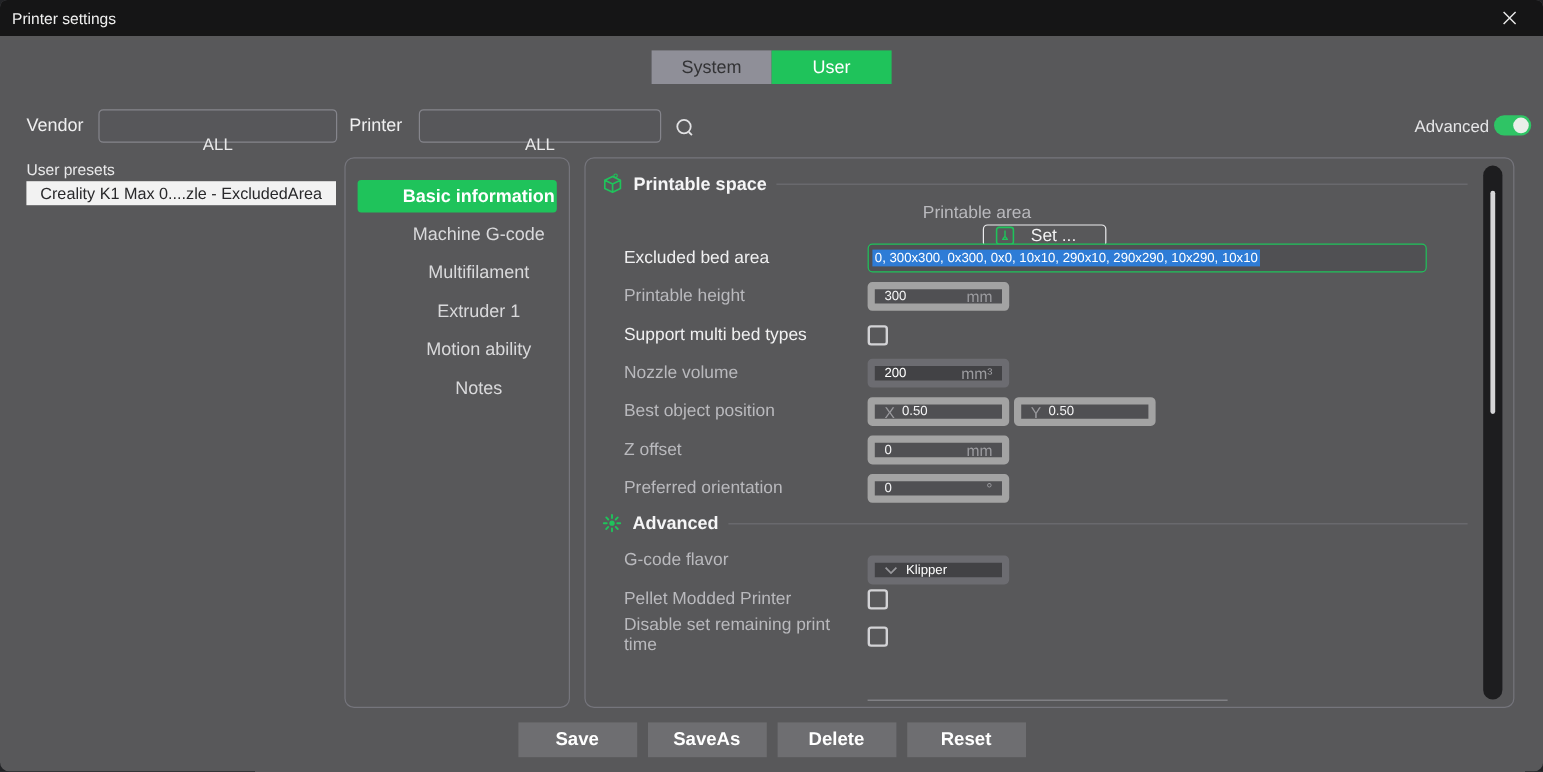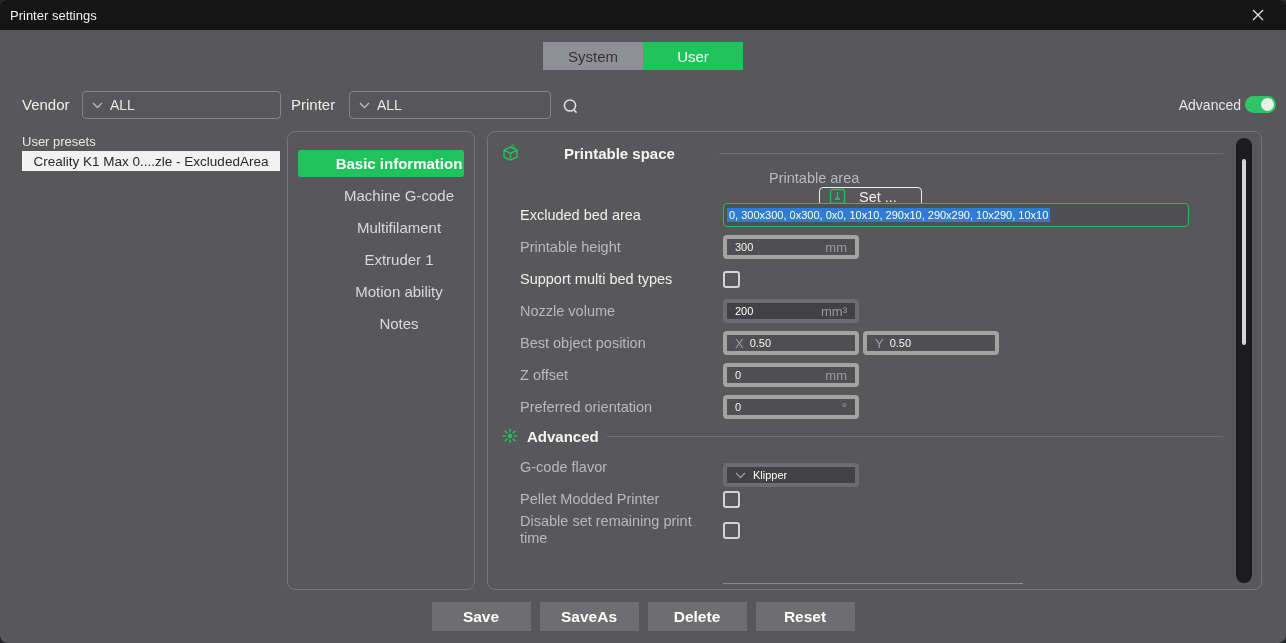--- a/index.html
+++ b/index.html
@@ -8,42 +8,42 @@
   .titlebar{position:absolute;left:0;top:0;width:100%;height:30px;background:#151516;display:flex;align-items:center;}
   .titlebar .wtitle{color:#f0f0f0;font-size:13px;margin-left:10px;}
   .closebtn{position:absolute;right:8px;top:0;width:40px;height:30px;display:flex;align-items:center;justify-content:center;cursor:pointer;}
   
   .tabs{position:absolute;left:543px;top:42px;display:flex;}
   .tab{width:100px;height:28px;display:flex;align-items:center;justify-content:center;font-size:15px;cursor:pointer;}
   .tab.system{background:#8f8f98;color:#333335;}
   .tab.user{background:#1fc35b;color:#ffffff;}
   
   .flabel{position:absolute;color:#eeeeef;font-size:15px;line-height:28px;top:91px;}
-  .select{position:absolute;top:91px;height:28px;border:1px solid #85858c;border-radius:4px;box-sizing:border-box;display:flex;align-items:center;gap:7px;padding:0 9px;color:#e9e9ea;font-size:14px;cursor:pointer;background:#57575a;}
+  .select{position:absolute;top:91px;height:28px;border:1px solid #85858c;border-radius:4px;box-sizing:border-box;display:flex;align-items:center;gap:20px;padding:0 9px;color:#e9e9ea;font-size:14px;cursor:pointer;background:#57575a;flex-direction:column;}
   .searchbtn{position:absolute;left:558px;top:95px;width:24px;height:22px;display:flex;align-items:center;justify-content:center;cursor:pointer;}
   .advwrap{position:absolute;right:10px;top:96px;display:flex;align-items:center;gap:4px;}
   .advwrap .advlabel{color:#e6e6e8;font-size:14px;}
   .toggle{width:31px;height:17px;border-radius:9px;background:#2fc465;position:relative;cursor:pointer;}
   .toggle .knob{position:absolute;right:2px;top:2px;width:13px;height:13px;border-radius:50%;background:#e9efe9;}
   
   .presets-header{position:absolute;left:22px;top:134px;color:#e9e9ea;font-size:13px;}
   .preset-item{position:absolute;left:22px;top:151px;width:258px;height:20px;background:#f2f2f2;color:#29292b;font-size:13.5px;display:flex;align-items:center;justify-content:center;cursor:pointer;white-space:nowrap;overflow:hidden;}
   
   .nav-panel{position:absolute;left:287px;top:131px;width:188px;height:459px;border:1px solid #75757c;border-radius:8px;box-sizing:border-box;padding-top:15px;}
   .nav-item{height:27px;margin:3px 10px 5px 10px;display:flex;align-items:center;justify-content:center;font-size:15px;color:#d9d9db;border-radius:3px;cursor:pointer;padding-left:36px;}
   .nav-item.selected{background:#1fc35b;color:#ffffff;font-weight:bold;}
   
   .settings-panel{position:absolute;left:487px;top:131px;width:775px;height:459px;border:1px solid #75757c;border-radius:8px;box-sizing:border-box;overflow:hidden;}
   .sec{position:absolute;left:13px;right:38px;height:20px;display:flex;align-items:center;}
   .sec .ttl{font-weight:bold;font-size:15px;color:#f5f5f6;margin-left:8px;}
   .sec .line{flex:1;height:1px;background:#6e6e73;margin-left:8px;}
   .row{position:absolute;left:32px;right:40px;height:26px;display:flex;align-items:center;}
   .row .lbl{width:203px;font-size:14.5px;color:#b9b9bd;line-height:17px;flex-shrink:0;}
   .row .lbl.strong{color:#f0f0f1;}
-  .field{display:flex;align-items:center;height:24px;width:136px;border:4px solid #a3a3a3;border-radius:4px;background:#505053;padding:0 8px;box-sizing:border-box;overflow:hidden;}
+  .field{display:flex;align-items:center;height:24px;width:118px;border:6px solid #a3a3a3;border-radius:4px;background:#505053;padding:0 8px;box-sizing:border-box;overflow:hidden;}
   .field .val{color:#f4f4f5;font-size:11px;white-space:nowrap;}
   .field .unit{margin-left:auto;color:#9b9b9f;font-size:13px;}
   .field .pfx{color:#9b9b9f;font-size:13px;margin-right:6px;}
   .field.disabled{background:#424245;border-color:#6c6c71;}
   .field.disabled .val{color:#ffffff;}
   .field.excluded{width:466px;border:1px solid #1fc35b;padding:0 3px;}
   .field.excluded .val.sel{background:#2e7cd6;color:#ffffff;padding:1px 2px;}
   .field.dropdown{cursor:pointer;margin-top:16px;}
   .field.dropdown .val{margin-left:7px;}
   .set-btn{display:flex;align-items:center;height:25px;width:103px;border:1.5px solid #ececee;border-radius:4px;background:transparent;box-sizing:border-box;padding:0 9px;gap:13px;cursor:pointer;}
@@ -112,21 +112,21 @@
     <div class="nav-item selected">Basic information</div>
     <div class="nav-item">Machine G-code</div>
     <div class="nav-item">Multifilament</div>
     <div class="nav-item">Extruder 1</div>
     <div class="nav-item">Motion ability</div>
     <div class="nav-item">Notes</div>
   </div>
 
   <div class="settings-panel">
 
-    <div class="sec" style="top:11px;gap:36px;">
+    <div class="sec" style="top:11px;">
       <svg width="19" height="19" viewBox="0 0 19 19">
           <path d="M9.5 3 L16 6.2 L16 13 L9.5 16.2 L3 13 L3 6.2 Z M3 6.2 L9.5 9.4 L16 6.2 M9.5 9.4 L9.5 16.2" fill="none" stroke="#1fc35b" stroke-width="1.4" stroke-linejoin="round"></path>
           <circle cx="12" cy="2.4" r="1.4" fill="none" stroke="#1fc35b" stroke-width="0.9"></circle>
         </svg>
       <span class="ttl">Printable space</span>
       <div class="line"></div>
     </div>
 
     <div class="row" style="top:38px;flex-direction:column;">
       <span class="lbl">Printable area</span>

